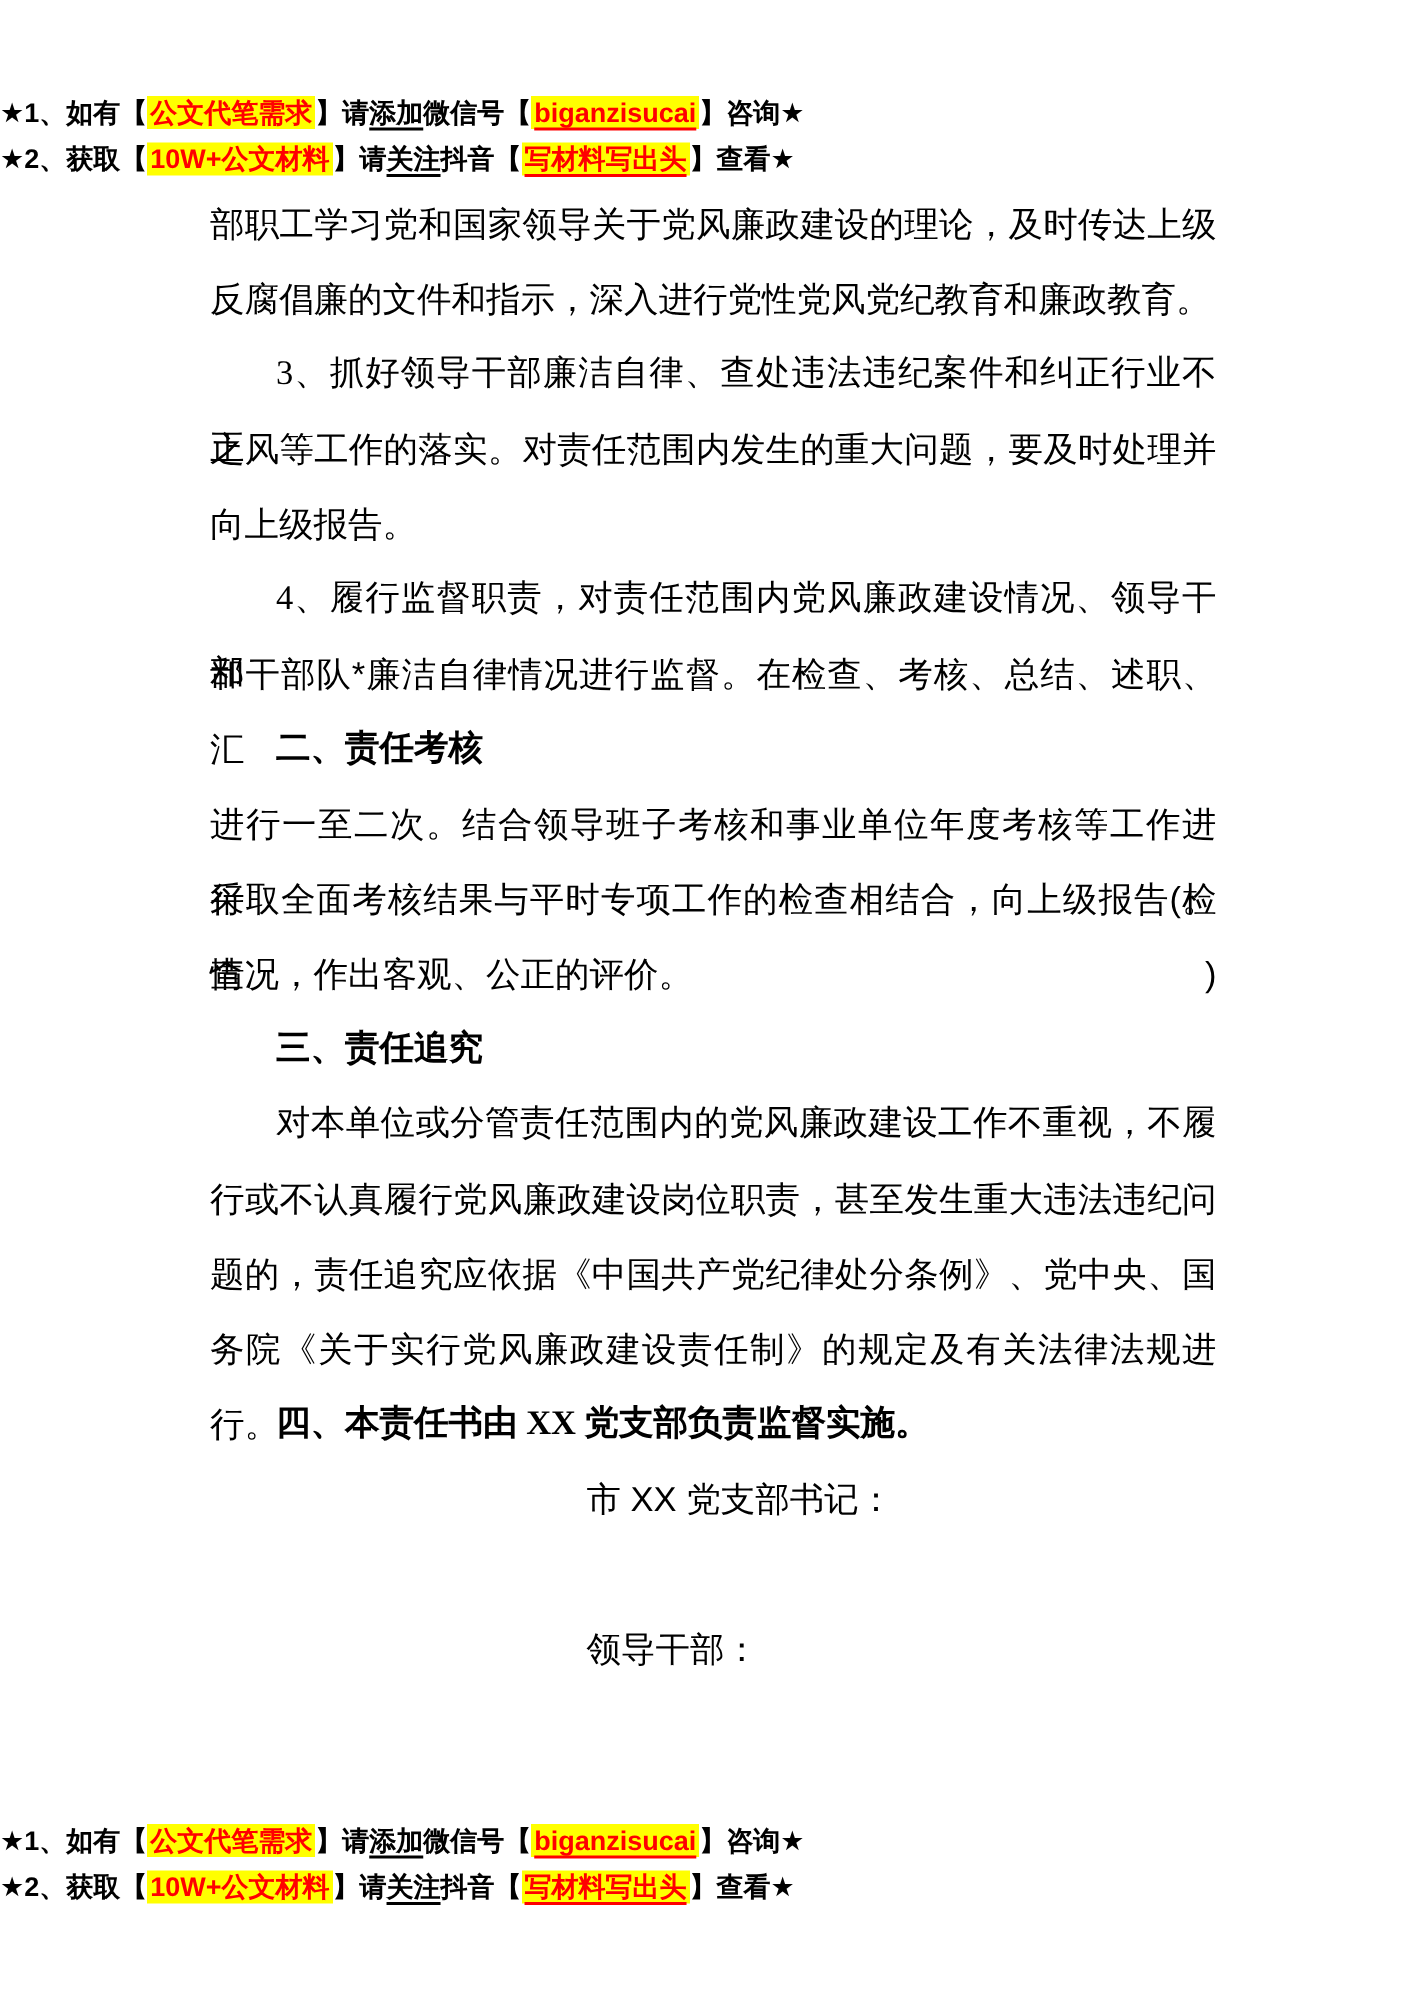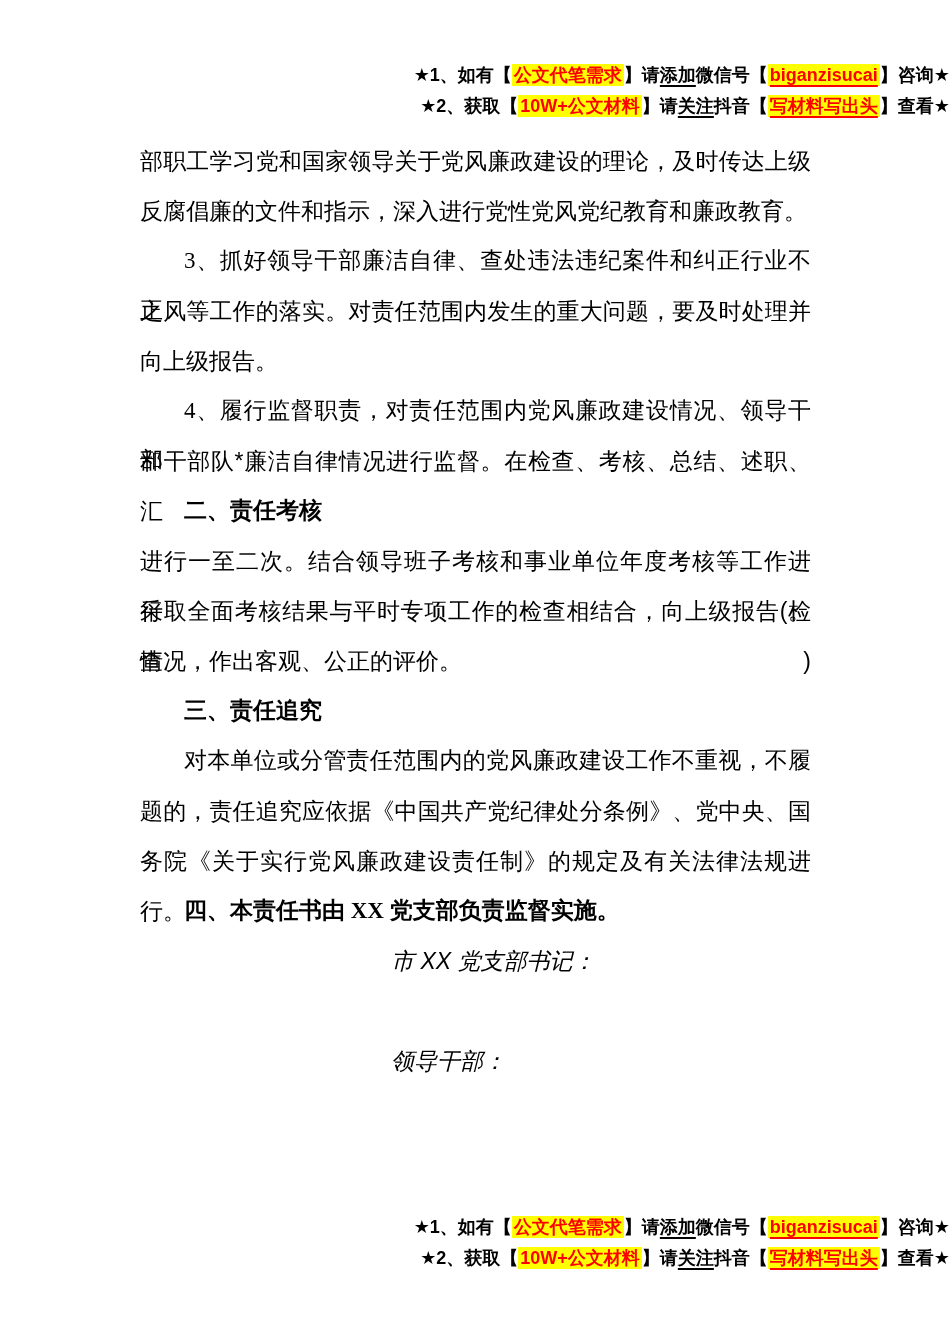--- a/index.html
+++ b/index.html
@@ -14,21 +14,21 @@
     background: #ffffff;
     overflow: hidden;
     font-family: "Liberation Sans", "DejaVu Sans", sans-serif;
     color: #000000;
   }
   
   .ads {
     position: absolute;
     left: 0;
     width: 100%;
-    text-align: right;
+    text-align: left;
     font-weight: bold;
     font-size: 18px;
     line-height: 31px;
     white-space: nowrap;
   }
   .ads-top    { top: 60px; }
   .ads-bottom { top: 1212px; }
   .seg-hl, .seg-hlu {
     background: #ffff00;
     color: #ff0000;
@@ -36,38 +36,37 @@
   }
   .seg-bu, .seg-hlu {
     text-decoration: underline;
     text-decoration-thickness: 2px;
     text-underline-offset: 4px;
   }
   
   .doc {
     position: absolute;
     left: 140px;
-    top: 136px;
+    top: 124px;
     width: 671px;
     font-size: 23px;
   }
   .line {
     height: 50px;
     line-height: 50px;
     text-align: justify;
     text-align-last: justify;
   }
   .line.last    { text-align-last: left; }
   .line.indent  { text-indent: 44px; font-family: Liberation Serif, serif; }
   .line.heading { font-weight: bold; text-align: left; text-align-last: left; }
   .line.signature {
     text-align: center;
     text-align-last: left;
     padding-left: 251px;
-    font-style: italic;
   }
   .line.spacer { }
 </style>
 </head>
 <body>
 
 <div class="page">
   <div class="ads ads-top">
       <div class="ad-line"><span class="seg-b">★1、如有【</span><span class="seg-hl">公文代笔需求</span><span class="seg-b">】请</span><span class="seg-bu">添加</span><span class="seg-b">微信号【</span><span class="seg-hlu">biganzisucai</span><span class="seg-b">】咨询★</span></div>
       <div class="ad-line"><span class="seg-b">★2、获取【</span><span class="seg-hl">10W+公文材料</span><span class="seg-b">】请</span><span class="seg-bu">关注</span><span class="seg-b">抖音【</span><span class="seg-hlu">写材料写出头</span><span class="seg-b">】查看★</span></div>
@@ -79,20 +78,21 @@
       <div class="line body">之风等工作的落实。对责任范围内发生的重大问题，要及时处理并</div>
       <div class="line body last">向上级报告。</div>
       <div class="line body indent">4、履行监督职责，对责任范围内党风廉政建设情况、领导干部</div>
       <div class="line body">和干部队*廉洁自律情况进行监督。在检查、考核、总结、述职、汇</div>
       <div class="line heading last indent">二、责任考核</div>
       <div class="line body">进行一至二次。结合领导班子考核和事业单位年度考核等工作进行。</div>
       <div class="line body">采取全面考核结果与平时专项工作的检查相结合，向上级报告(检查)</div>
       <div class="line body last">情况，作出客观、公正的评价。</div>
       <div class="line heading last indent">三、责任追究</div>
       <div class="line body indent">对本单位或分管责任范围内的党风廉政建设工作不重视，不履</div>
+      <div class="line body">行或不认真履行党风廉政建设岗位职责，甚至发生重大违法违纪问</div>
       <div class="line body">题的，责任追究应依据《中国共产党纪律处分条例》、党中央、国</div>
       <div class="line body last">务院《关于实行党风廉政建设责任制》的规定及有关法律法规进行。</div>
       <div class="line heading last indent">四、本责任书由 XX 党支部负责监督实施。</div>
       <div class="line signature last">市 XX 党支部书记：</div>
       <div class="line spacer last"></div>
       <div class="line signature last">领导干部：</div>
     </div>
   <div class="ads ads-bottom">
       <div class="ad-line"><span class="seg-b">★1、如有【</span><span class="seg-hl">公文代笔需求</span><span class="seg-b">】请</span><span class="seg-bu">添加</span><span class="seg-b">微信号【</span><span class="seg-hlu">biganzisucai</span><span class="seg-b">】咨询★</span></div>
       <div class="ad-line"><span class="seg-b">★2、获取【</span><span class="seg-hl">10W+公文材料</span><span class="seg-b">】请</span><span class="seg-bu">关注</span><span class="seg-b">抖音【</span><span class="seg-hlu">写材料写出头</span><span class="seg-b">】查看★</span></div>

